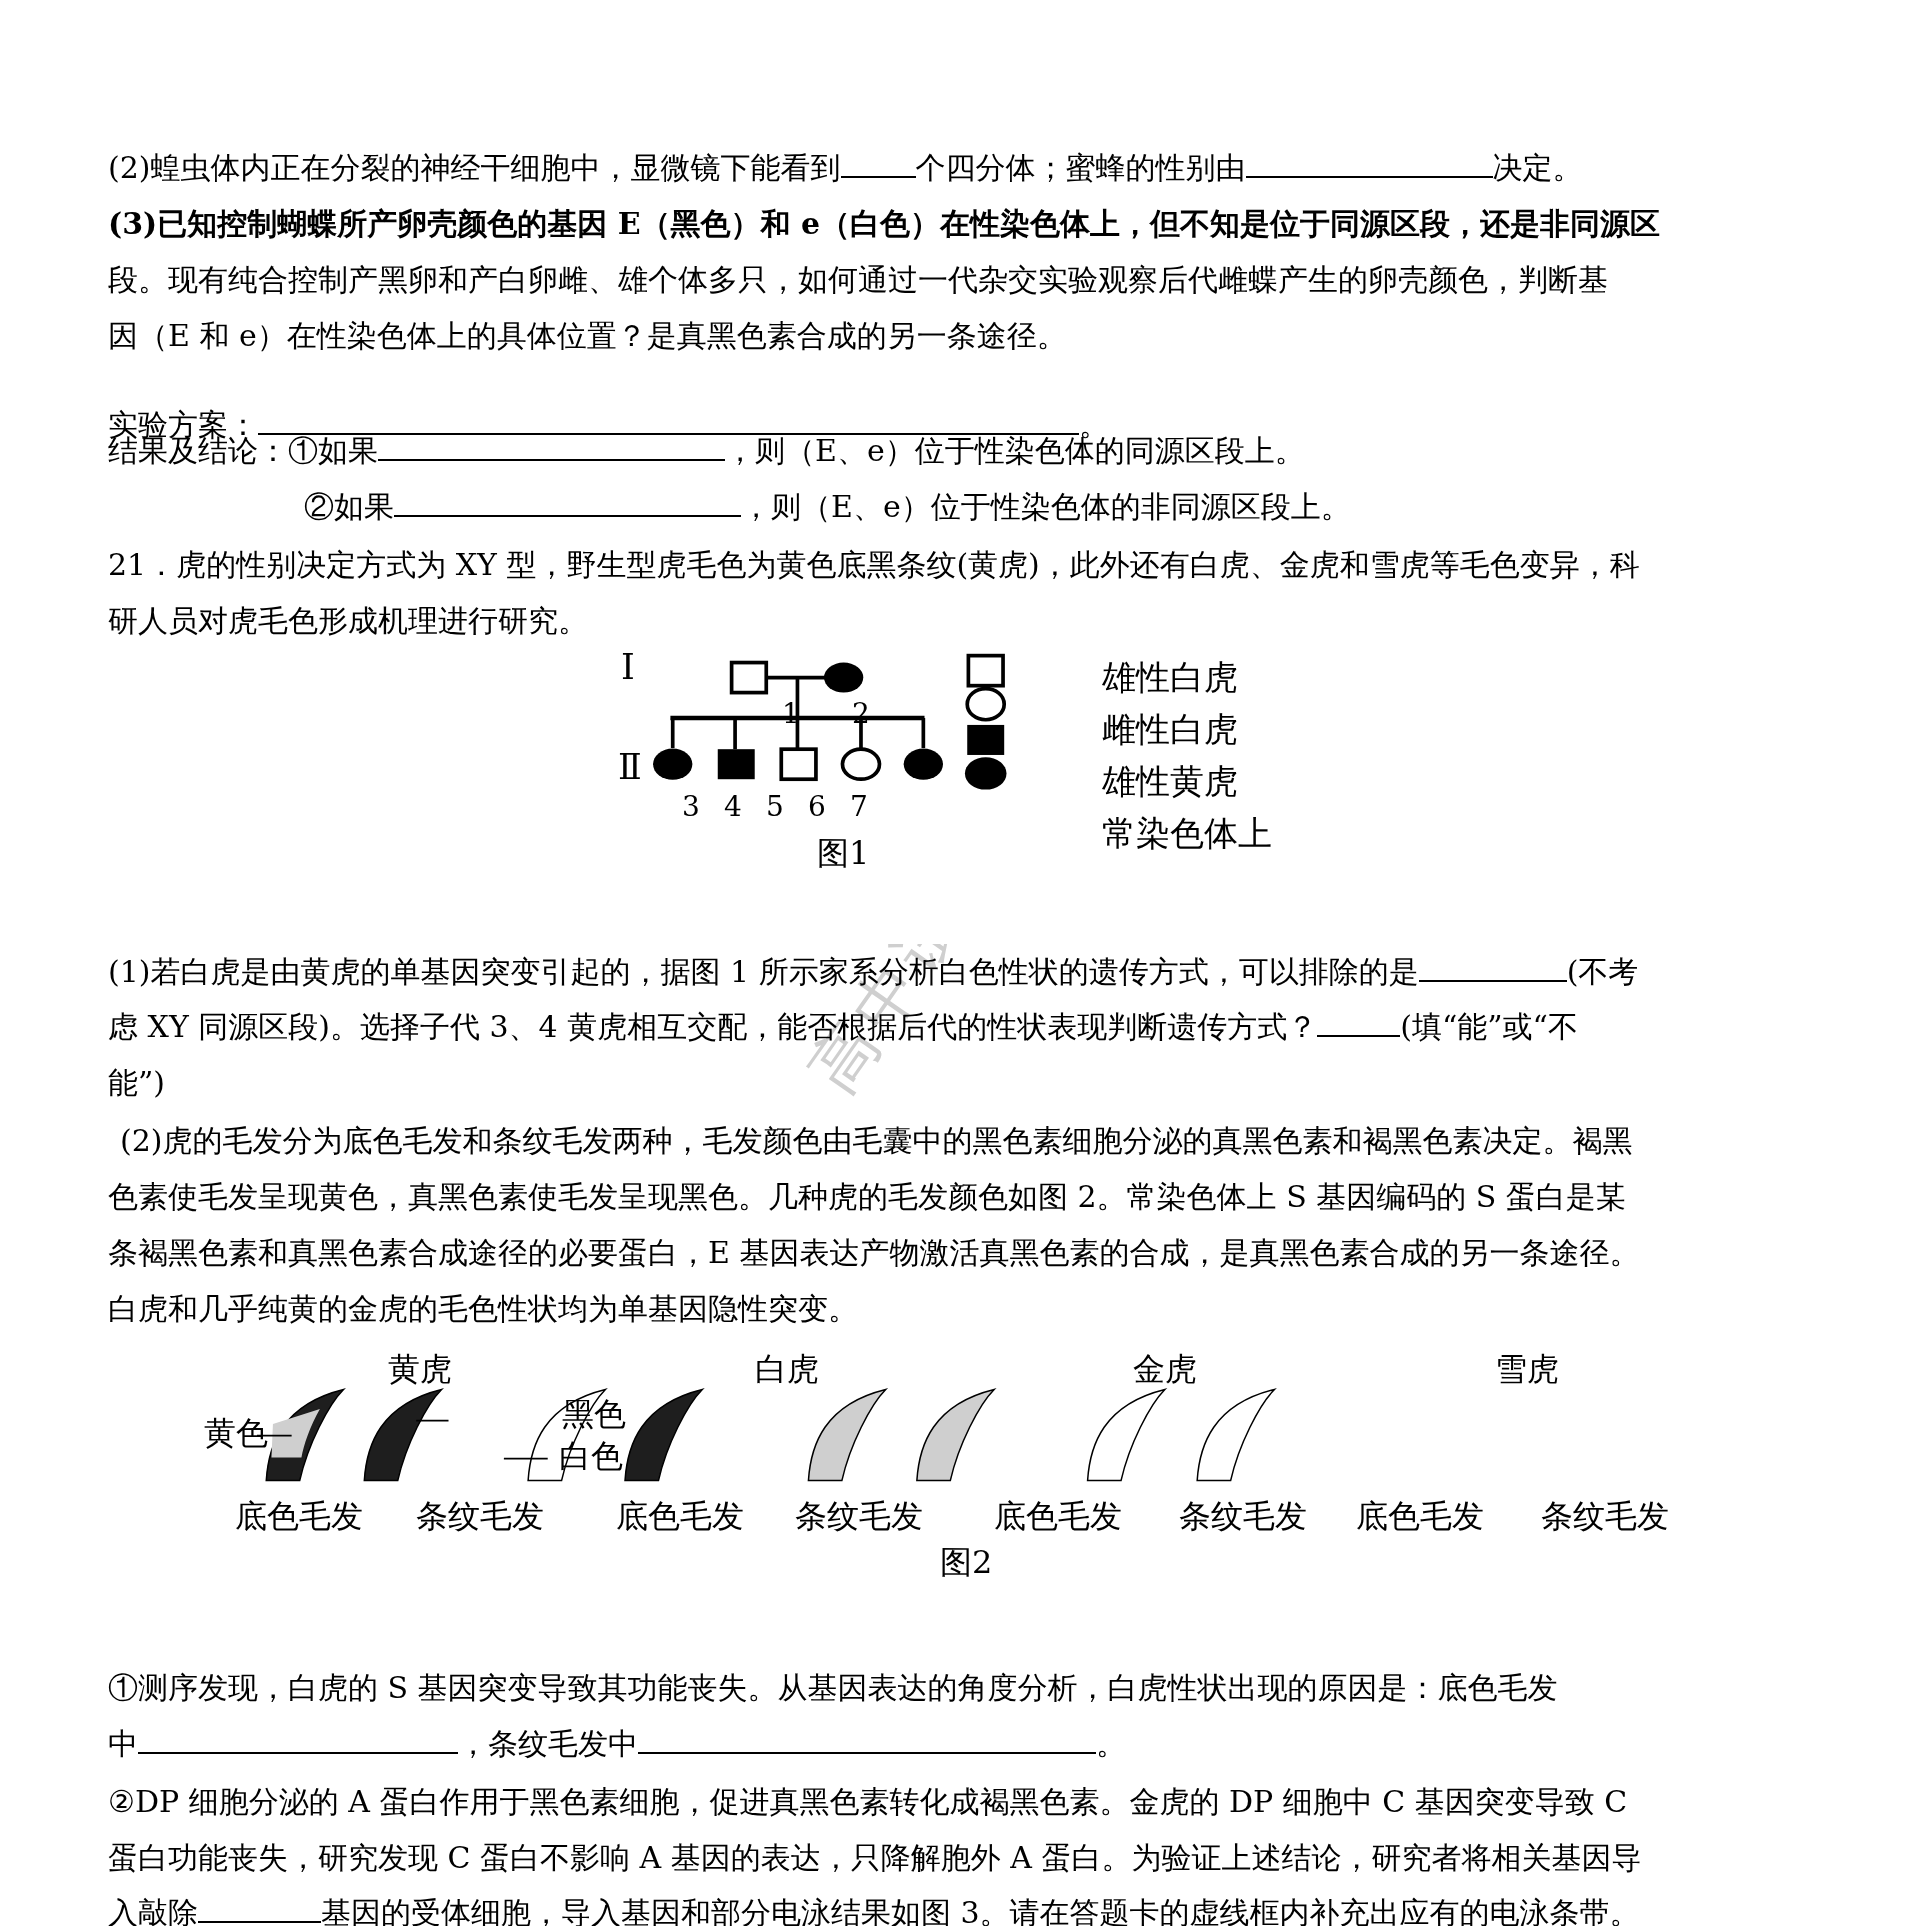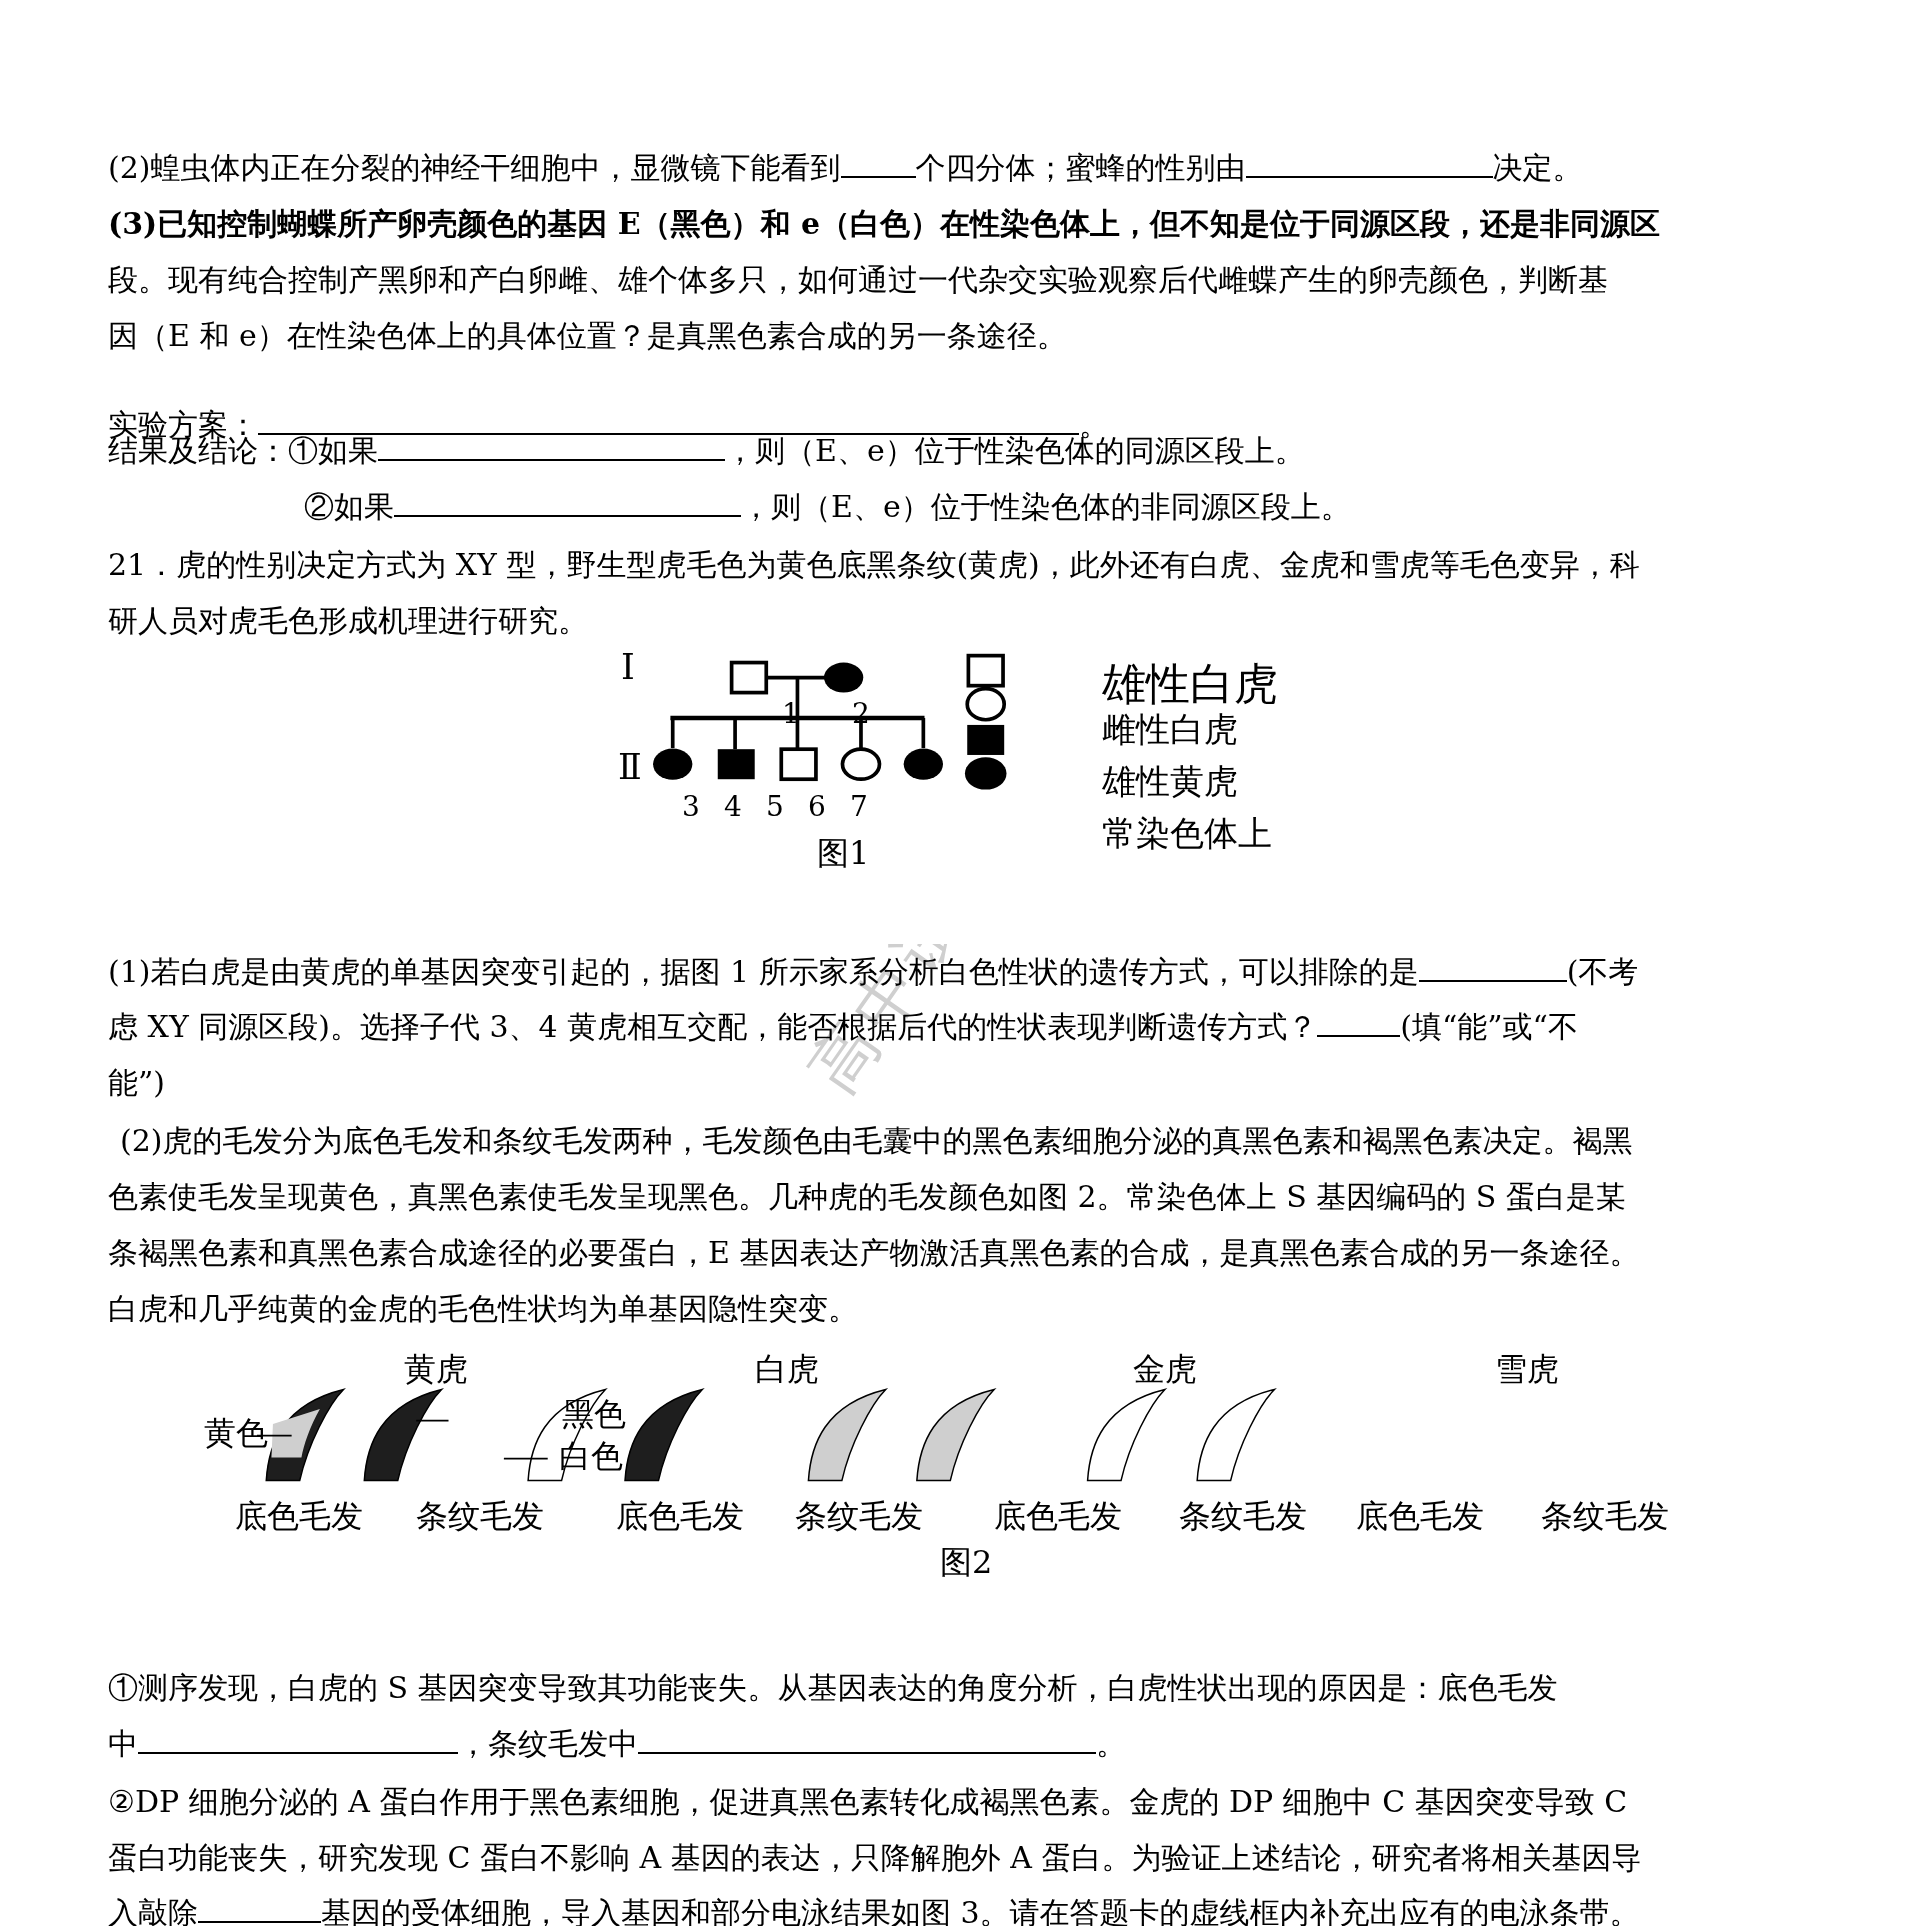--- a/index.html
+++ b/index.html
@@ -210,21 +210,21 @@
 <div class="caption" style="left:621px;top:647px;font-size:35px;">Ⅰ</div>
 <div class="caption" style="left:618px;top:747px;font-size:35px;">Ⅱ</div>
 <div class="caption" style="left:782px;top:697px;font-size:28px;">1</div>
 <div class="caption" style="left:852px;top:697px;font-size:28px;">2</div>
 <div class="caption" style="left:682px;top:790px;font-size:28px;">3</div>
 <div class="caption" style="left:724px;top:790px;font-size:28px;">4</div>
 <div class="caption" style="left:766px;top:790px;font-size:28px;">5</div>
 <div class="caption" style="left:808px;top:790px;font-size:28px;">6</div>
 <div class="caption" style="left:850px;top:790px;font-size:28px;">7</div>
 <div class="caption" style="left:817px;top:832px;font-size:32px;">图1</div>
-<div class="caption" style="left:1102px;top:655px;font-size:44px;">雄性白虎</div>
+<div class="caption" style="left:1102px;top:655px;font-size:34px;">雄性白虎</div>
 <div class="caption" style="left:1102px;top:707px;font-size:34px;">雌性白虎</div>
 <div class="caption" style="left:1102px;top:759px;font-size:34px;">雄性黄虎</div>
 <div class="caption" style="left:1102px;top:811px;font-size:34px;">常染色体上</div>
 
 <div class="line" style="top:952px;">
   <span>(1)若白虎是由黄虎的单基因突变引起的，据图 1 所示家系分析白色性状的遗传方式，可以排除的是</span><span class="blank" style="width:148px"></span><span>(不考</span>
 </div>
 <div class="line" style="top:1007px;">
   <span>虑 XY 同源区段)。选择子代 3、4 黄虎相互交配，能否根据后代的性状表现判断遗传方式？</span><span class="blank" style="width:83px"></span><span>(填“能”或“不</span>
 </div>
@@ -286,21 +286,21 @@
   </g>
 
   <path d="M100.5,101 L101.8,72 L142.5,59 C134,74 128.5,90 126.5,101 Z" fill="#cfcfcf"></path>
   <g stroke="#000" stroke-width="1.6">
     <line x1="88" y1="82" x2="118" y2="82"></line>
     <line x1="226" y1="69" x2="254" y2="69"></line>
     <line x1="302" y1="102" x2="340" y2="102"></line>
   </g>
 </svg>
 
-<div class="caption" style="left:404px;top:1348px;">黄虎</div>
+<div class="caption" style="left:388px;top:1348px;">黄虎</div>
 <div class="caption" style="left:755px;top:1348px;">白虎</div>
 <div class="caption" style="left:1133px;top:1348px;">金虎</div>
 <div class="caption" style="left:1495px;top:1348px;">雪虎</div>
 <div class="caption" style="left:204px;top:1412px;">黄色</div>
 <div class="caption" style="left:562px;top:1393px;">黑色</div>
 <div class="caption" style="left:559px;top:1435px;">白色</div>
 <div class="caption" style="left:235px;top:1495px;">底色毛发</div>
 <div class="caption" style="left:416px;top:1495px;">条纹毛发</div>
 <div class="caption" style="left:616px;top:1495px;">底色毛发</div>
 <div class="caption" style="left:795px;top:1495px;">条纹毛发</div>

